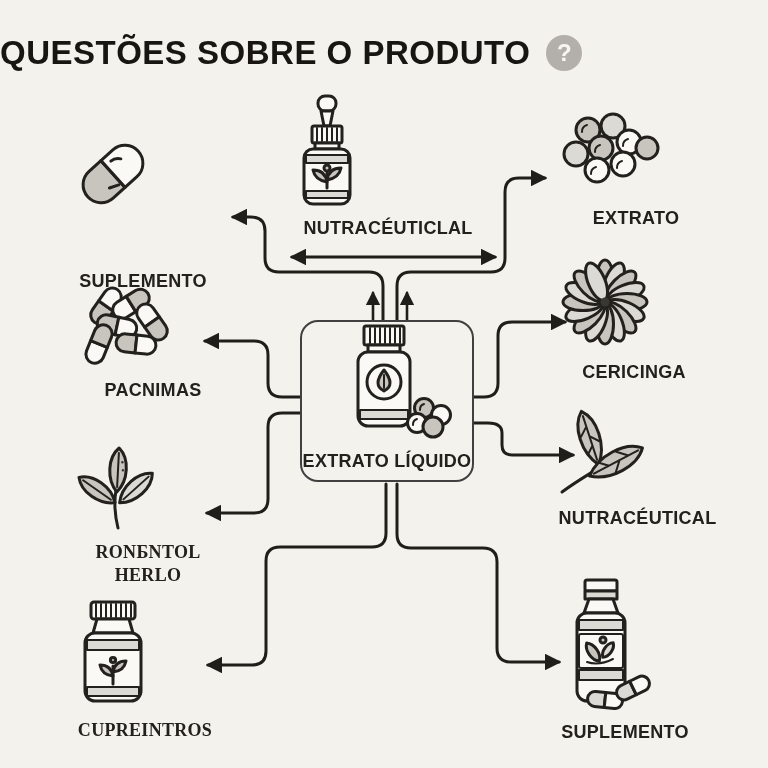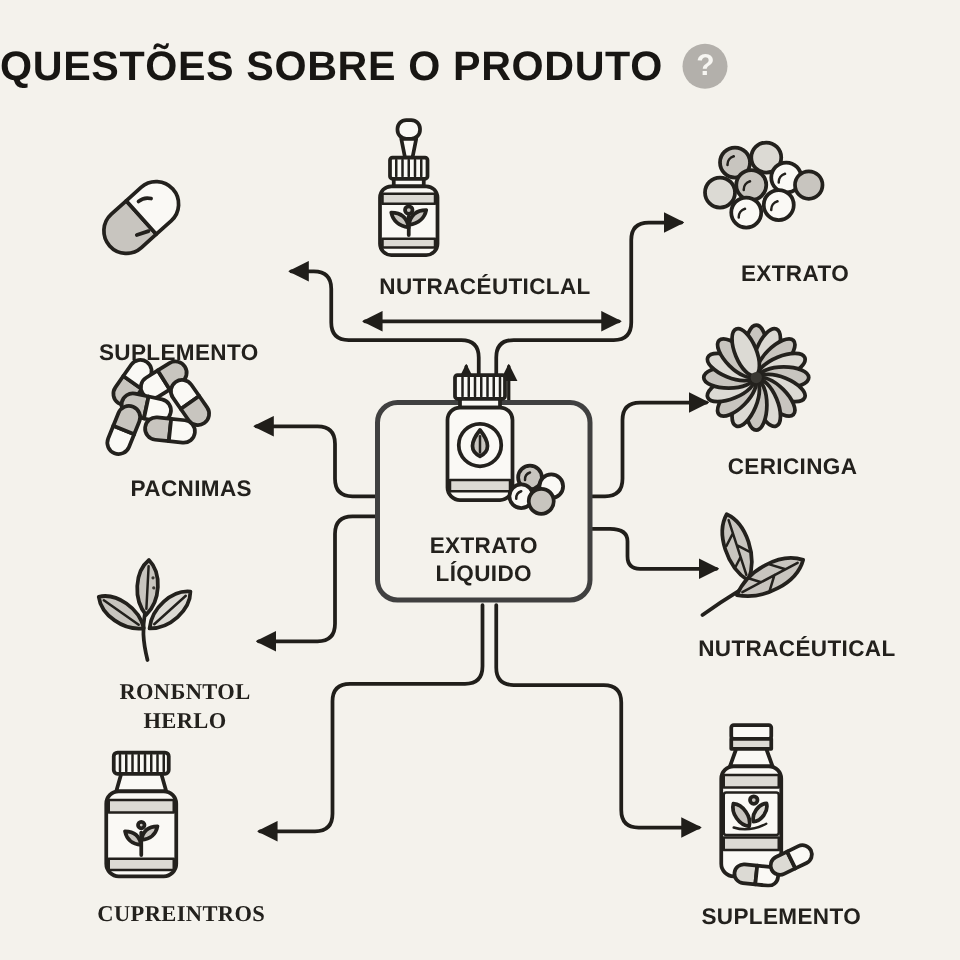--- a/index.html
+++ b/index.html
@@ -11,21 +11,21 @@
   .title-row h1{margin:0;font-size:33px;font-weight:700;letter-spacing:.5px;color:#181613;}
   .qbadge{width:36px;height:36px;border-radius:50%;background:#b3b0ab;color:#f7f6f2;
           font-size:24px;font-weight:700;display:flex;align-items:center;justify-content:center;}
   
   #wires{position:absolute;left:0;top:0;width:768px;height:768px;}
   #wires path.w{fill:none;stroke:#201e1a;stroke-width:3;stroke-linecap:round;}
   #wires path.thin{stroke-width:2.6;}
   
   .node{position:absolute;display:flex;flex-direction:column;gap:7px;}
   .nlabel{font-size:18px;font-weight:600;letter-spacing:.3px;color:#23211d;text-align:center;line-height:1.25;}
-  .center-box{position:absolute;left:300px;top:320px;width:174px;height:162px;border:4px solid #404040;
+  .center-box{position:absolute;left:300px;top:320px;width:174px;height:162px;border:2px solid #404040;
               border-radius:18px;background:#f4f2ec;display:flex;flex-direction:column;
               align-items:center;justify-content:flex-end;padding-bottom:8px;box-sizing:border-box;}
   .center-box .nlabel{font-size:18px;}
   
   .ic *{stroke:#23211d;stroke-width:3;stroke-linecap:round;stroke-linejoin:round;}
   .ic .gf{fill:#c8c5bf;} .ic .lf{fill:#dcdad4;} .ic .wf{fill:#faf9f5;} .ic .nf{fill:none;}
   .ic .tn{stroke-width:2;} .ic .dk{fill:#3a3833;stroke:none;}
 </style>
 </head>
 <body>

